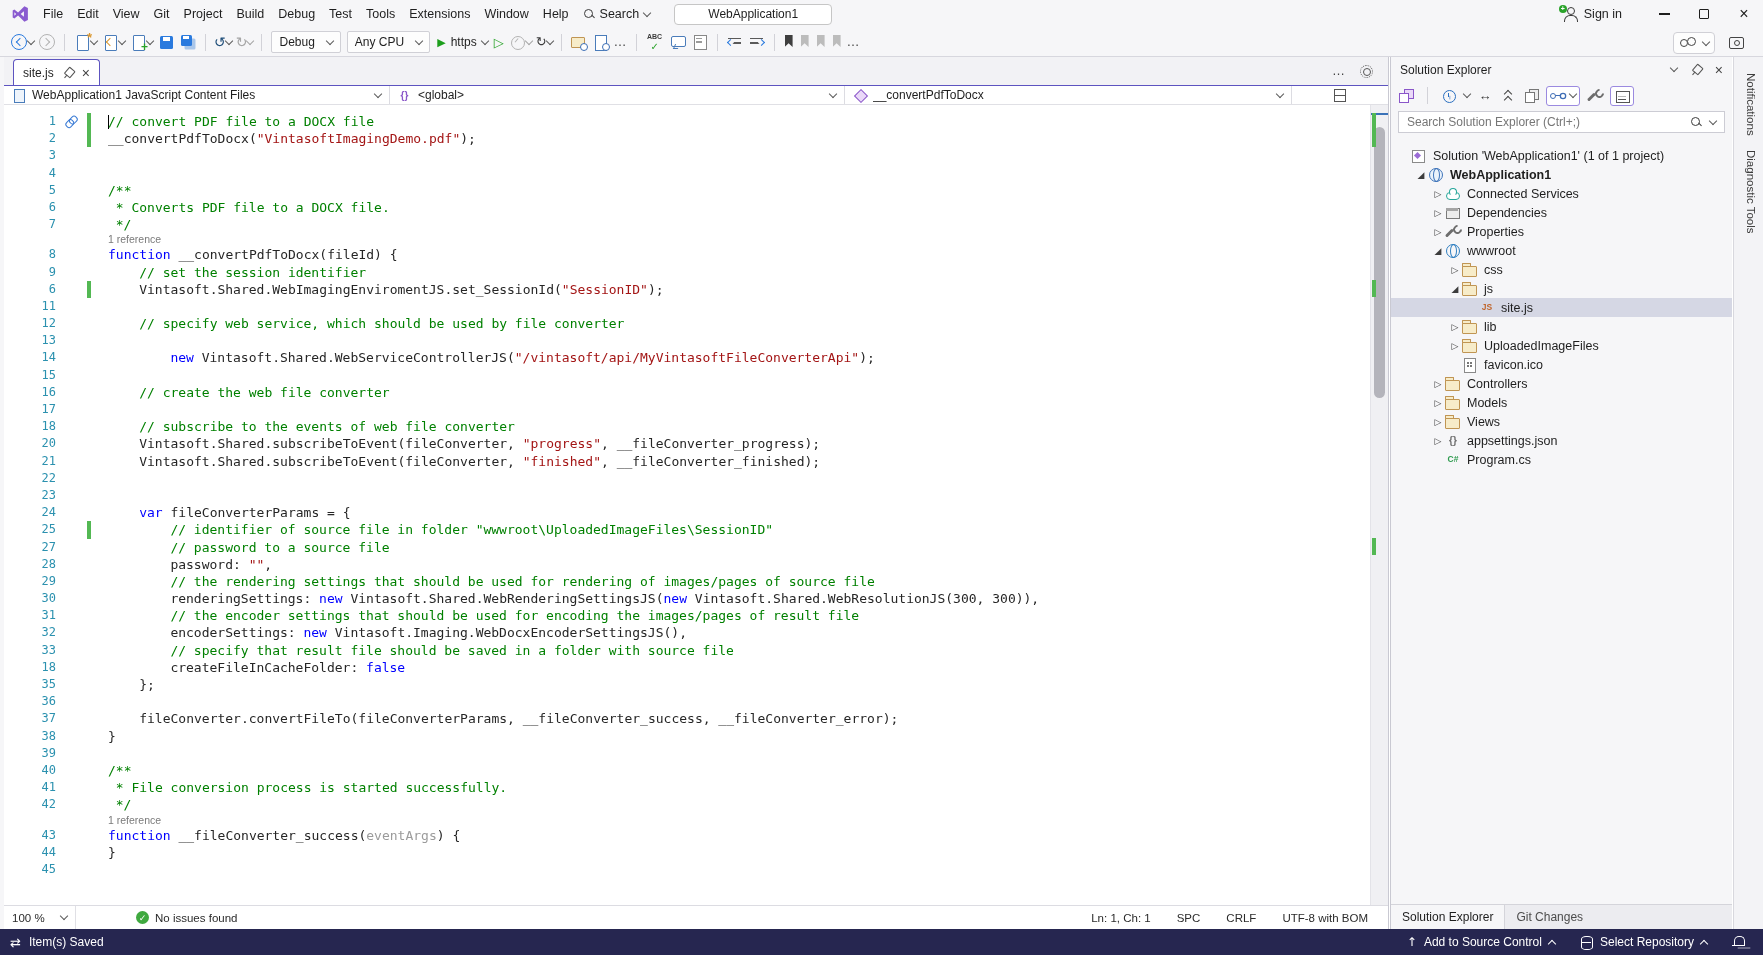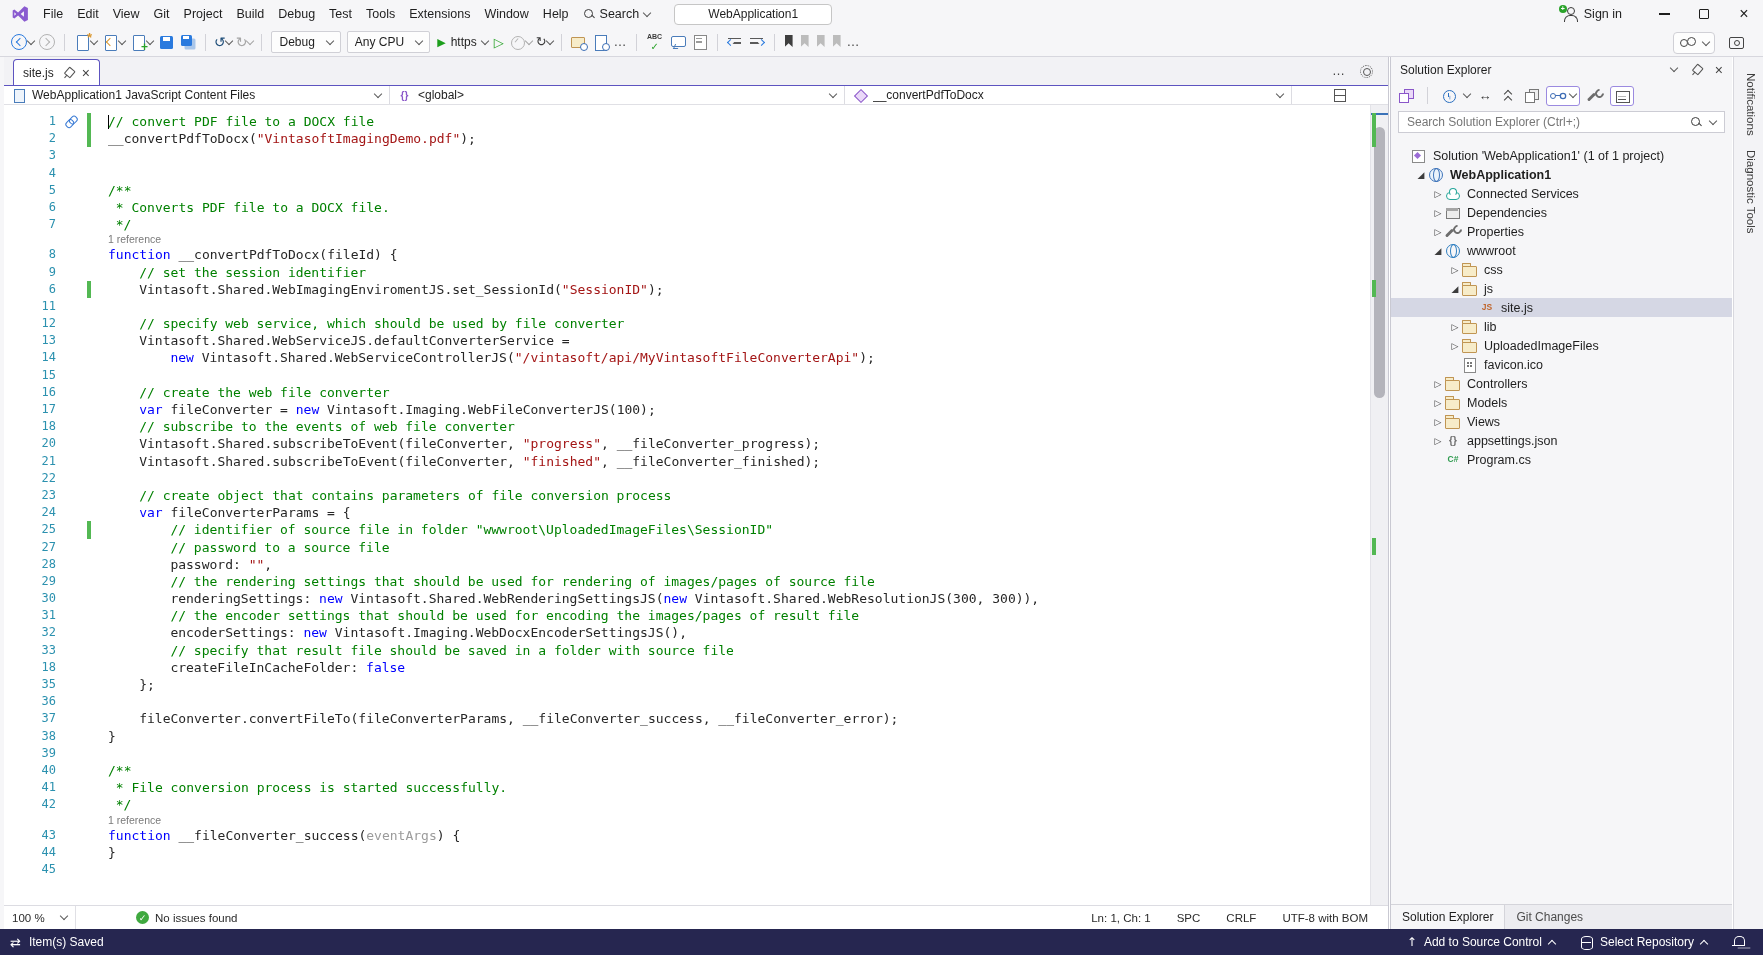--- a/index.html
+++ b/index.html
@@ -448,30 +448,30 @@
             <div class="cl"><span class="num">4</span><span class="marg"></span><span class="chg"></span><span class="txt" style="padding-left: 0px;"></span></div>
             <div class="cl"><span class="num">5</span><span class="marg"></span><span class="chg"></span><span class="txt" style="padding-left: 0px;"><span class="tok-c">/**</span></span></div>
             <div class="cl"><span class="num">6</span><span class="marg"></span><span class="chg"></span><span class="txt" style="padding-left: 7.8px;"><span class="tok-c">* Converts PDF file to a DOCX file.</span></span></div>
             <div class="cl"><span class="num">7</span><span class="marg"></span><span class="chg"></span><span class="txt" style="padding-left: 7.8px;"><span class="tok-c">*/</span></span></div>
             <div class="lens">1 reference</div>
             <div class="cl"><span class="num">8</span><span class="marg"></span><span class="chg"></span><span class="txt" style="padding-left: 0px;"><span class="tok-k">function</span><span class="tok-p"> __convertPdfToDocx(fileId) {</span></span></div>
             <div class="cl"><span class="num">9</span><span class="marg"></span><span class="chg"></span><span class="txt" style="padding-left: 31.2px;"><span class="tok-c">// set the session identifier</span></span></div>
             <div class="cl"><span class="num">6</span><span class="marg"></span><span class="chg"><i class="chgbar"></i></span><span class="txt" style="padding-left: 31.2px;"><span class="tok-p">Vintasoft.Shared.WebImagingEnviromentJS.set_SessionId(</span><span class="tok-s">"SessionID"</span><span class="tok-p">);</span></span></div>
             <div class="cl"><span class="num">11</span><span class="marg"></span><span class="chg"></span><span class="txt" style="padding-left: 0px;"></span></div>
             <div class="cl"><span class="num">12</span><span class="marg"></span><span class="chg"></span><span class="txt" style="padding-left: 31.2px;"><span class="tok-c">// specify web service, which should be used by file converter</span></span></div>
-            <div class="cl"><span class="num">13</span><span class="marg"></span><span class="chg"></span><span class="txt" style="padding-left: 31.2px;"><span class="tok-p">Vintasoft.Shared.WebServiceJS.defaultConverterService =</span></span></div>
+            <div class="cl"><span class="num">13</span><span class="marg"></span><span class="chg"></span></div>
             <div class="cl"><span class="num">14</span><span class="marg"></span><span class="chg"></span><span class="txt" style="padding-left: 62.4px;"><span class="tok-k">new</span><span class="tok-p"> Vintasoft.Shared.WebServiceControllerJS(</span><span class="tok-s">"/vintasoft/api/MyVintasoftFileConverterApi"</span><span class="tok-p">);</span></span></div>
             <div class="cl"><span class="num">15</span><span class="marg"></span><span class="chg"></span><span class="txt" style="padding-left: 0px;"></span></div>
             <div class="cl"><span class="num">16</span><span class="marg"></span><span class="chg"></span><span class="txt" style="padding-left: 31.2px;"><span class="tok-c">// create the web file converter</span></span></div>
-            <div class="cl"><span class="num">17</span><span class="marg"></span><span class="chg"></span><span class="txt" style="padding-left: 31.2px;"><span class="tok-k">var</span><span class="tok-p"> fileConverter = </span><span class="tok-k">new</span><span class="tok-p"> Vintasoft.Imaging.WebFileConverterJS(100);</span></span></div>
+            <div class="cl"><span class="num">17</span><span class="marg"></span><span class="chg"></span></div>
             <div class="cl"><span class="num">18</span><span class="marg"></span><span class="chg"></span><span class="txt" style="padding-left: 31.2px;"><span class="tok-c">// subscribe to the events of web file converter</span></span></div>
             <div class="cl"><span class="num">20</span><span class="marg"></span><span class="chg"></span><span class="txt" style="padding-left: 31.2px;"><span class="tok-p">Vintasoft.Shared.subscribeToEvent(fileConverter, </span><span class="tok-s">"progress"</span><span class="tok-p">, __fileConverter_progress);</span></span></div>
             <div class="cl"><span class="num">21</span><span class="marg"></span><span class="chg"></span><span class="txt" style="padding-left: 31.2px;"><span class="tok-p">Vintasoft.Shared.subscribeToEvent(fileConverter, </span><span class="tok-s">"finished"</span><span class="tok-p">, __fileConverter_finished);</span></span></div>
             <div class="cl"><span class="num">22</span><span class="marg"></span><span class="chg"></span><span class="txt" style="padding-left: 0px;"></span></div>
-            <div class="cl"><span class="num">23</span><span class="marg"></span><span class="chg"></span><span class="txt" style="padding-left: 31.2px;"><span class="tok-c">// create object that contains parameters of file conversion process</span></span></div>
+            <div class="cl"><span class="num">23</span><span class="marg"></span><span class="chg"></span></div>
             <div class="cl"><span class="num">24</span><span class="marg"></span><span class="chg"></span><span class="txt" style="padding-left: 31.2px;"><span class="tok-k">var</span><span class="tok-p"> fileConverterParams = {</span></span></div>
             <div class="cl"><span class="num">25</span><span class="marg"></span><span class="chg"><i class="chgbar"></i></span><span class="txt" style="padding-left: 62.4px;"><span class="tok-c">// identifier of source file in folder "wwwroot\UploadedImageFiles\SessionID"</span></span></div>
             <div class="cl"><span class="num">27</span><span class="marg"></span><span class="chg"></span><span class="txt" style="padding-left: 62.4px;"><span class="tok-c">// password to a source file</span></span></div>
             <div class="cl"><span class="num">28</span><span class="marg"></span><span class="chg"></span><span class="txt" style="padding-left: 62.4px;"><span class="tok-p">password: </span><span class="tok-s">""</span><span class="tok-p">,</span></span></div>
             <div class="cl"><span class="num">29</span><span class="marg"></span><span class="chg"></span><span class="txt" style="padding-left: 62.4px;"><span class="tok-c">// the rendering settings that should be used for rendering of images/pages of source file</span></span></div>
             <div class="cl"><span class="num">30</span><span class="marg"></span><span class="chg"></span><span class="txt" style="padding-left: 62.4px;"><span class="tok-p">renderingSettings: </span><span class="tok-k">new</span><span class="tok-p"> Vintasoft.Shared.WebRenderingSettingsJS(</span><span class="tok-k">new</span><span class="tok-p"> Vintasoft.Shared.WebResolutionJS(300, 300)),</span></span></div>
             <div class="cl"><span class="num">31</span><span class="marg"></span><span class="chg"></span><span class="txt" style="padding-left: 62.4px;"><span class="tok-c">// the encoder settings that should be used for encoding the images/pages of result file</span></span></div>
             <div class="cl"><span class="num">32</span><span class="marg"></span><span class="chg"></span><span class="txt" style="padding-left: 62.4px;"><span class="tok-p">encoderSettings: </span><span class="tok-k">new</span><span class="tok-p"> Vintasoft.Imaging.WebDocxEncoderSettingsJS(),</span></span></div>
             <div class="cl"><span class="num">33</span><span class="marg"></span><span class="chg"></span><span class="txt" style="padding-left: 62.4px;"><span class="tok-c">// specify that result file should be saved in a folder with source file</span></span></div>
             <div class="cl"><span class="num">18</span><span class="marg"></span><span class="chg"></span><span class="txt" style="padding-left: 62.4px;"><span class="tok-p">createFileInCacheFolder: </span><span class="tok-k">false</span></span></div>

